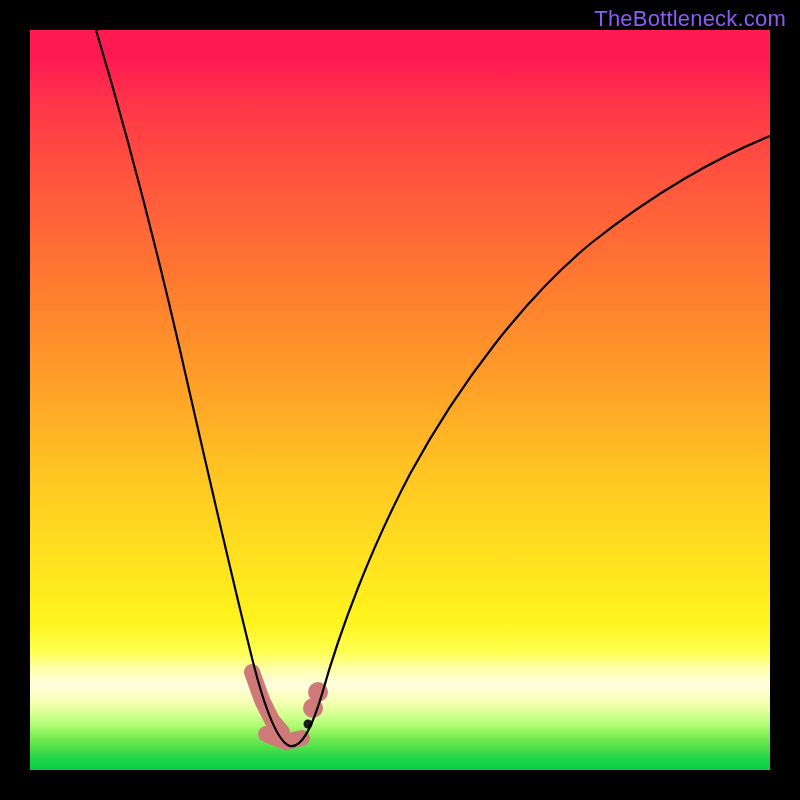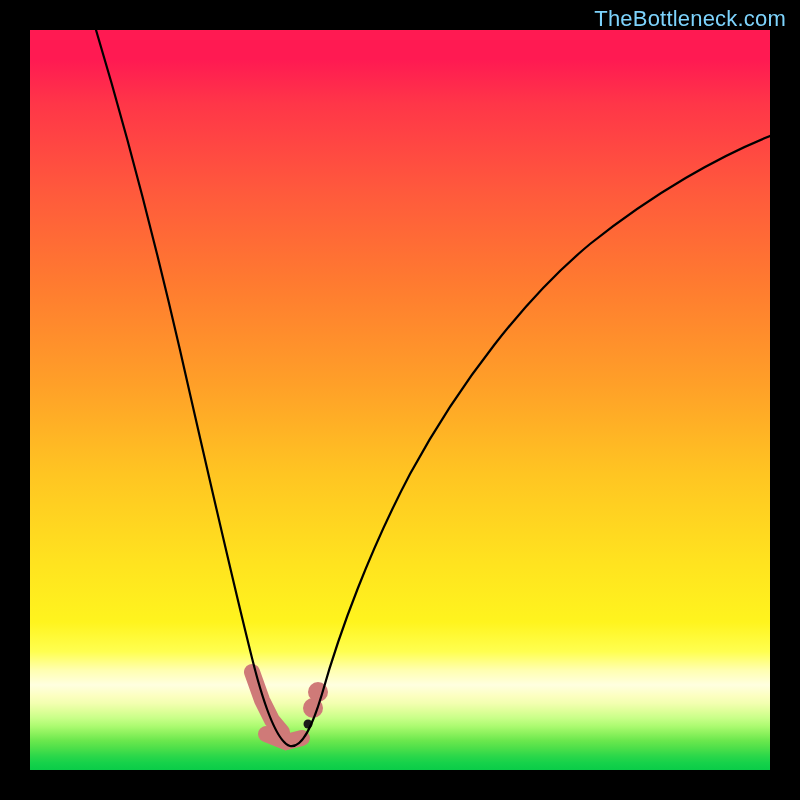--- a/index.html
+++ b/index.html
@@ -50,21 +50,21 @@
         #4fe04a 97%,
         #2fd84a 98%,
         #16d24a 99%,
         #0acc48 100%
       );
   }
   .watermark {
     position: absolute;
     top: 6px;
     right: 14px;
-    color: #7dd3fc;
+    color: #8b5cf6;
     font-size: 22px;
     letter-spacing: 0.2px;
     font-weight: 500;
   }
   svg.curve {
     position: absolute;
     left: 0;
     top: 0;
     width: 740px;
     height: 740px;

